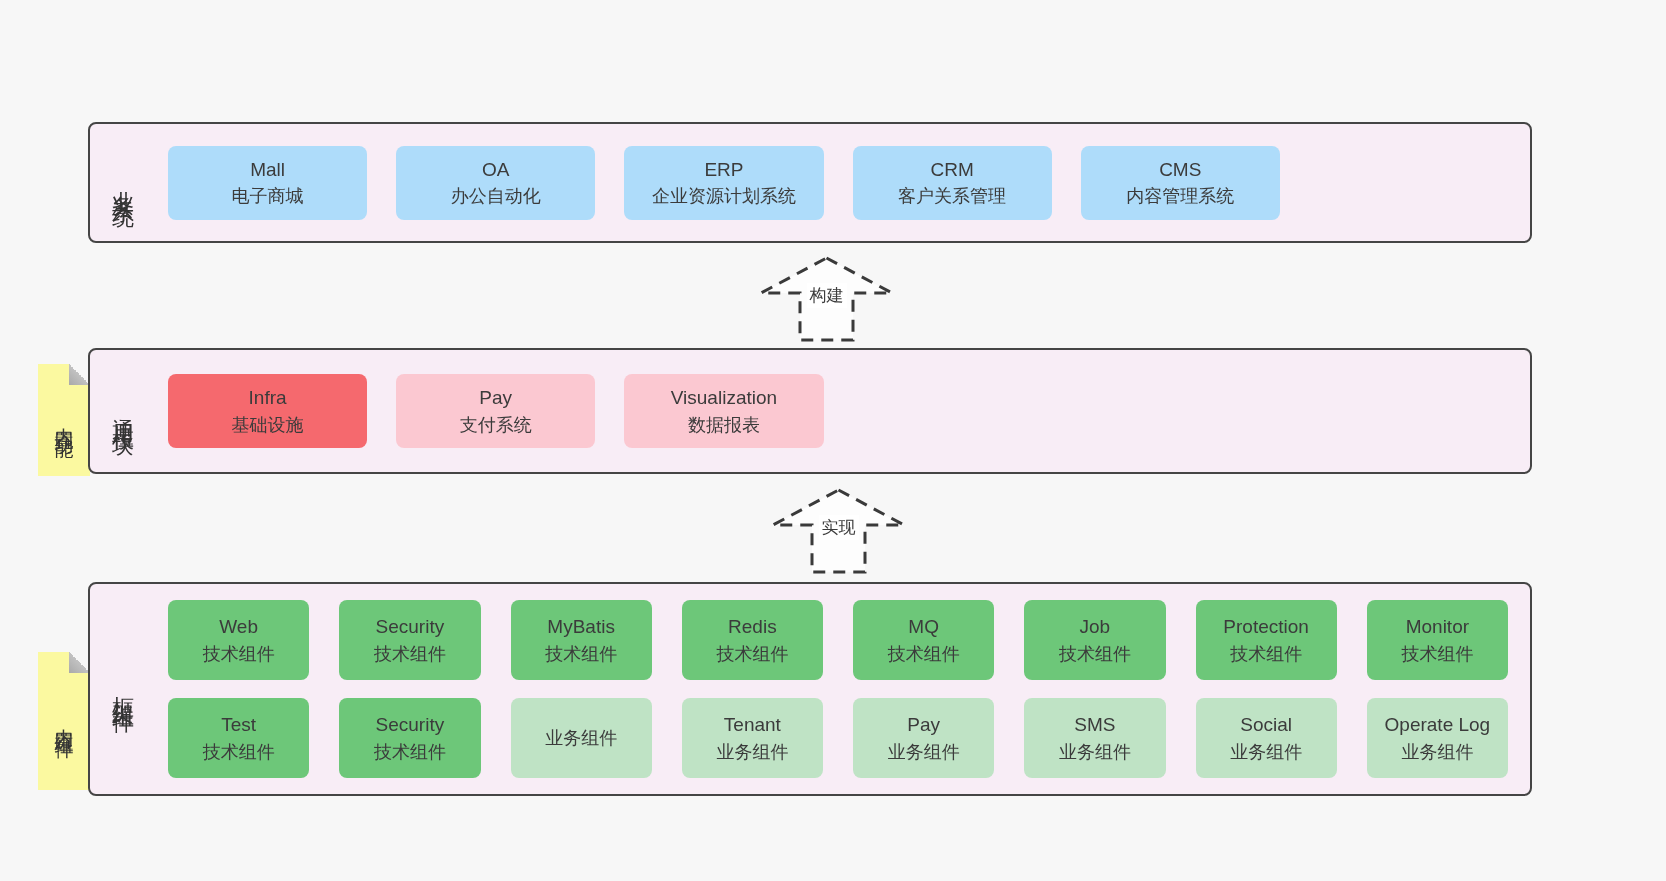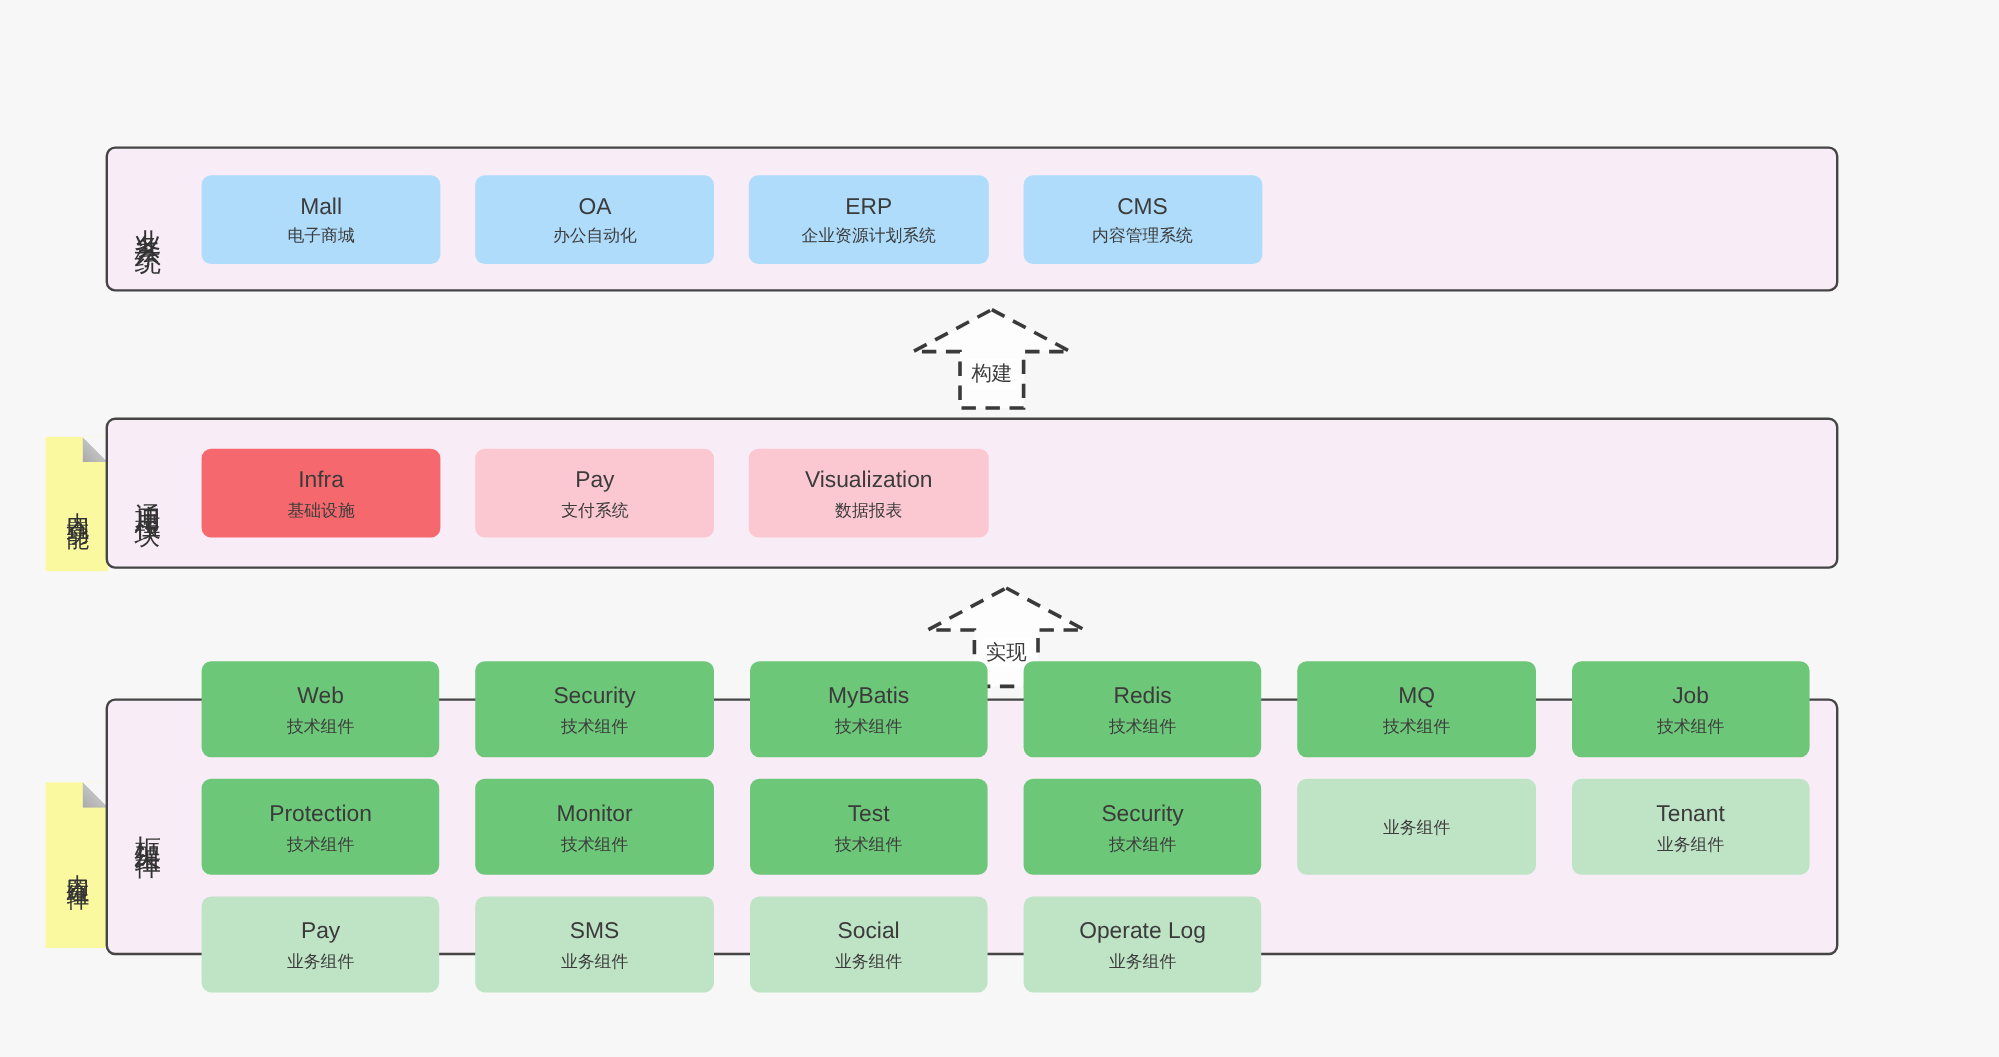--- a/index.html
+++ b/index.html
@@ -28,32 +28,32 @@
     font-size:22px; letter-spacing:5px; color:#333;
     margin:0 10px 0 18px; flex:0 0 auto;
     white-space:nowrap;
   }
 
   .boxes6 {
     flex:1; display:grid; grid-template-columns:repeat(6,1fr);
     gap:29px; margin:0 22px 0 20px;
   }
   .boxes8 {
-    flex:1; display:grid; grid-template-columns:repeat(6,1fr);
+    flex:1; display:grid; grid-template-columns:repeat(8,1fr);
     gap:18px 30px; margin:0 22px 0 20px;
   }
 
   .box {
     border-radius:8px; height:74px;
     display:flex; flex-direction:column; align-items:center; justify-content:center;
     text-align:center; line-height:1.45; padding:2px 4px; box-sizing:border-box;
   }
   .boxes8 .box { height:80px; }
   .box .en { font-size:19px; }
-  .box .zh { font-size:14px; }
+  .box .zh { font-size:18px; }
 
   .blue       { background:#aedcfa; }
   .red        { background:#f5696e; }
   .pink       { background:#fbc8d1; }
   .green      { background:#6dc779; }
   .lightgreen { background:#bfe3c5; }
 
   
   .tab {
     position:absolute; left:38px; width:52px;
@@ -67,21 +67,21 @@
     content:""; position:absolute; top:0; right:0; width:21px; height:21px;
     background:linear-gradient(225deg, #f7f7f7 50%, #c2c2c2 50%, #a9a9a9 100%);
   }
 
   
   .arrow { position:absolute; width:137px; height:88px; z-index:1; }
   .arrow-build     { left:758px; top:255px; }
   .arrow-implement { left:770px; top:487px; }
   .arrow svg { display:block; }
   .arrow-label {
-    position:absolute; left:50%; top:44px; transform:translateX(-50%);
+    position:absolute; left:50%; top:28px; transform:translateX(-50%);
     background:#ffffff; padding:1px 3px;
     font-size:17px; color:#3b3b3b; white-space:nowrap;
   }
 </style>
 </head>
 <body>
 
 <div class="panel panel-top">
   <div class="v-label">业务系统</div>
   <div class="boxes6">
@@ -89,20 +89,24 @@
       <span class="en">Mall</span>
       <span class="zh">电子商城</span>
     </div>
     <div class="box blue">
       <span class="en">OA</span>
       <span class="zh">办公自动化</span>
     </div>
     <div class="box blue">
       <span class="en">ERP</span>
       <span class="zh">企业资源计划系统</span>
+    </div>
+    <div class="box blue">
+      <span class="en">CRM</span>
+      <span class="zh">客户关系管理</span>
     </div>
     <div class="box blue">
       <span class="en">CMS</span>
       <span class="zh">内容管理系统</span>
     </div>
   </div>
 </div>
 
 <div class="arrow arrow-build">
   <svg width="137" height="88" viewBox="0 0 137 88">

